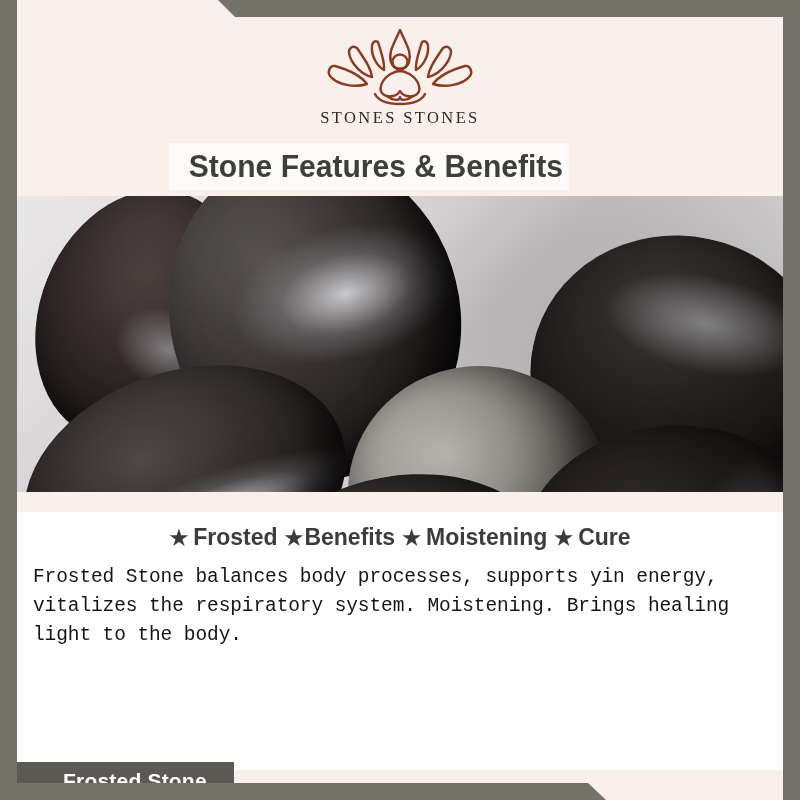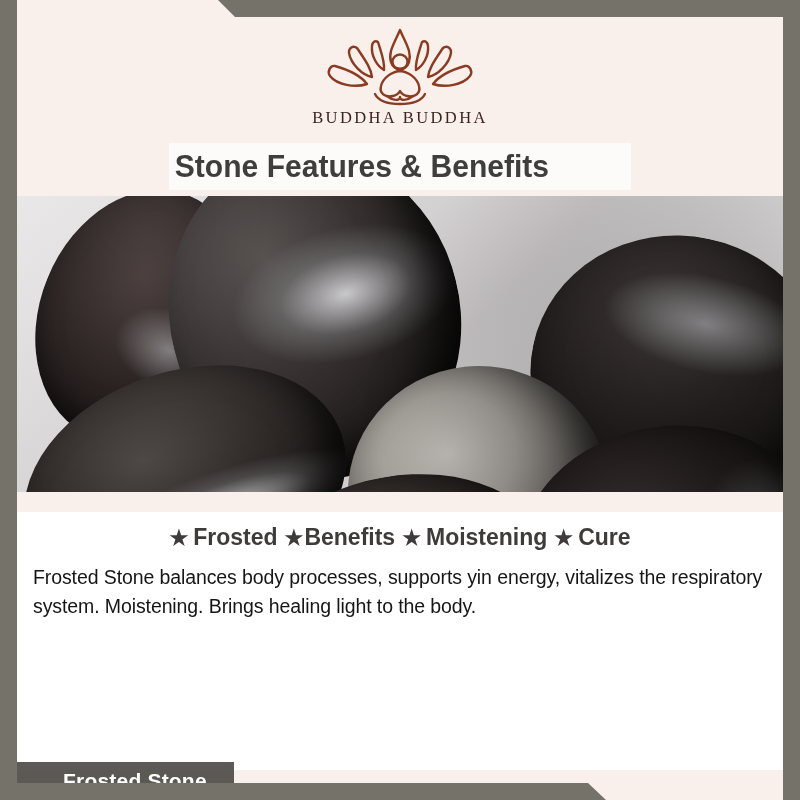--- a/index.html
+++ b/index.html
@@ -75,26 +75,26 @@
     letter-spacing: 2.4px;
     color: #3a2420;
     font-weight: 400;
   }
 
   
   .title-banner {
     position: absolute;
     left: 169px;
     top: 143px;
-    width: 462px;
+    width: 400px;
     height: 47px;
     background: #fcfbf9;
     display: flex;
     align-items: center;
-    justify-content: flex-start;
+    justify-content: flex-end;
     z-index: 4;
   }
   .title-text {
     font-family: "Liberation Sans Narrow", "Liberation Sans", sans-serif;
     font-weight: bold;
     font-size: 31px;
     color: #3e3e3c;
     letter-spacing: 0px;
     transform: scaleX(0.97);
     white-space: nowrap;
@@ -270,21 +270,21 @@
     line-height: 1;
     color: #3d3c3a;
   }
   .benefit.tight { gap: 1px; }
 
   .description {
     margin: 12px 33px 0 33px;
     font-size: 19.5px;
     line-height: 1.48;
     color: #161616;
-    font-family: Liberation Sans, sans-serif;
+    font-family: Liberation Mono, monospace;
     letter-spacing: -0.1px;
   }
 
   
   .bottom-strip {
     position: absolute;
     left: 0; bottom: 0;
     width: 800px; height: 30px;
     background: #faf0eb;
     z-index: 2;
@@ -318,21 +318,21 @@
 
           <circle cx="95" cy="40" r="7.5"></circle>
 
           <path d="M95 49 C86 50 78 56 76 64 C74 71 80 76 88 74 C92 73 94 71 95 69 C96 71 98 73 102 74 C110 76 116 71 114 64 C112 56 104 50 95 49 Z"></path>
 
           <path d="M70 72 C74 80 85 82 95 82 C105 82 116 80 120 72"></path>
           <path d="M82 74 C88 79 95 79 95 75 C95 79 102 79 108 74"></path>
         </g>
       </svg>
     </span>
-    <span class="logo-text">BUDDHA BUDDHA</span>
+    <span class="logo-text">STONES STONES</span>
   </div>
 
   <div class="title-banner">
     <div class="title-text">Stone Features &amp; Benefits</div>
   </div>
 
   <div class="photo">
     <div class="photo-bg"></div>
     <div class="stone s4"></div>
     <div class="stone s1"></div>

